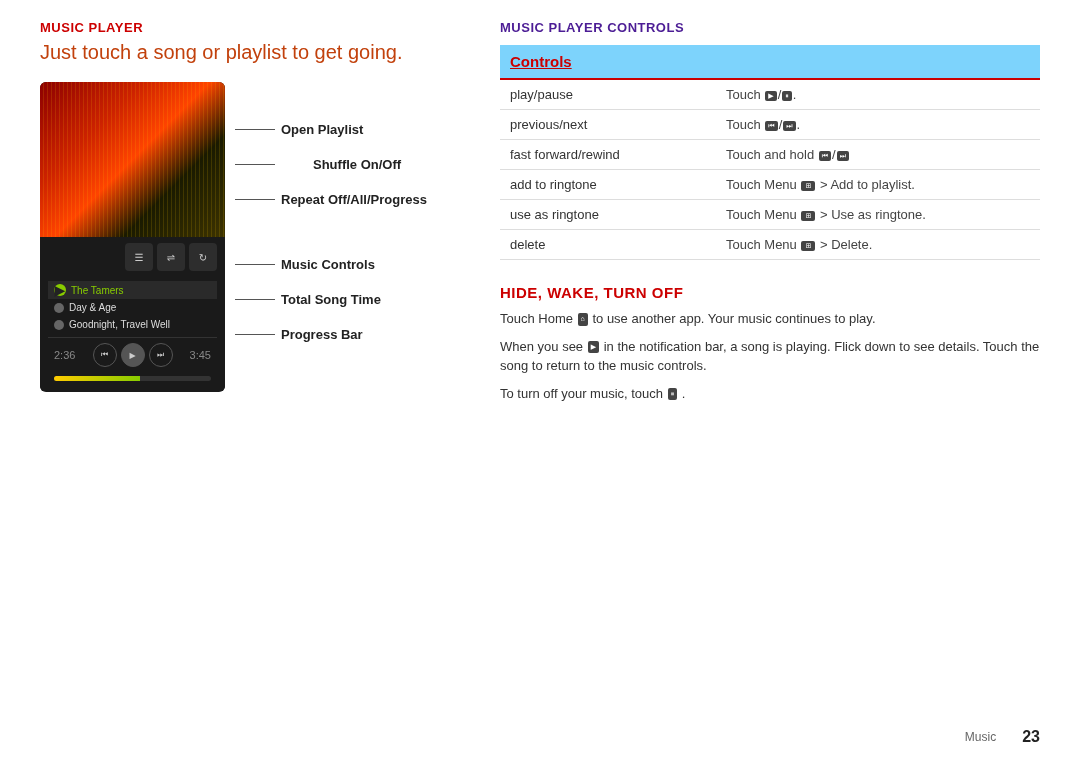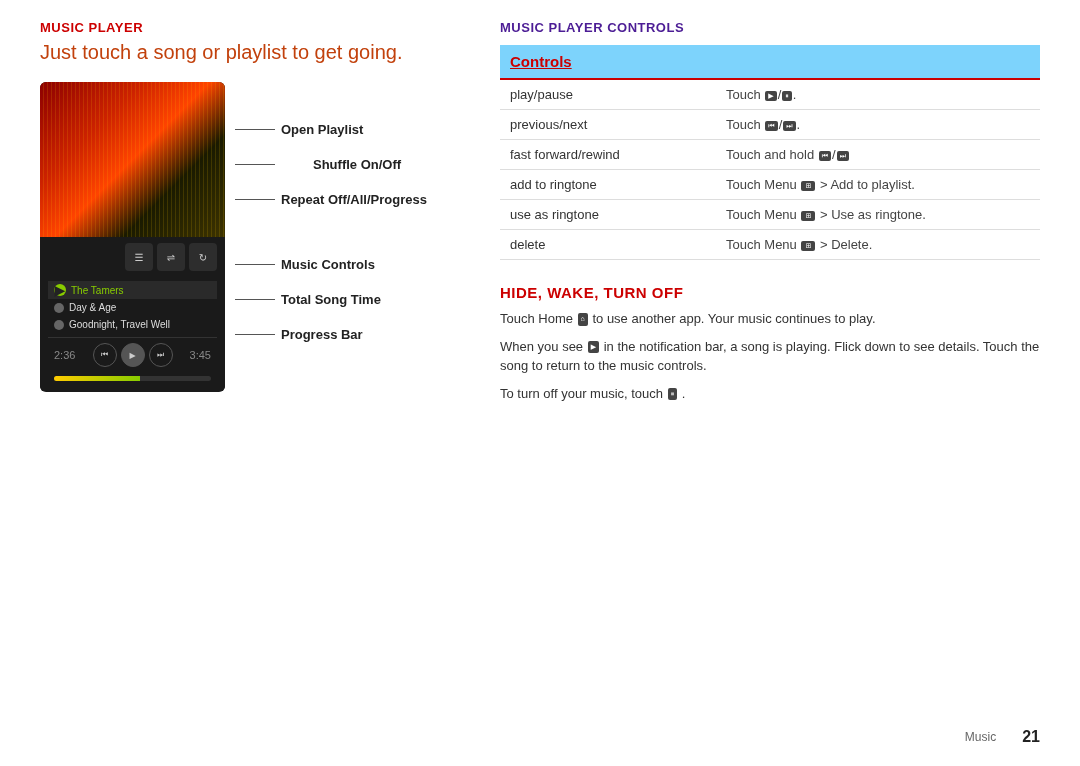--- a/index.html
+++ b/index.html
@@ -411,14 +411,14 @@
       </p>
       <p class="hide-text">
         To turn off your music, touch <span class="icon-inline">⏸</span> .
       </p>
     </div>
   </div>
 </div>
 
 <div class="page-footer">
   <span>Music</span>
-  <span class="page-num">21</span>
+  <span class="page-num">23</span>
 </div>
 
 </body></html>

